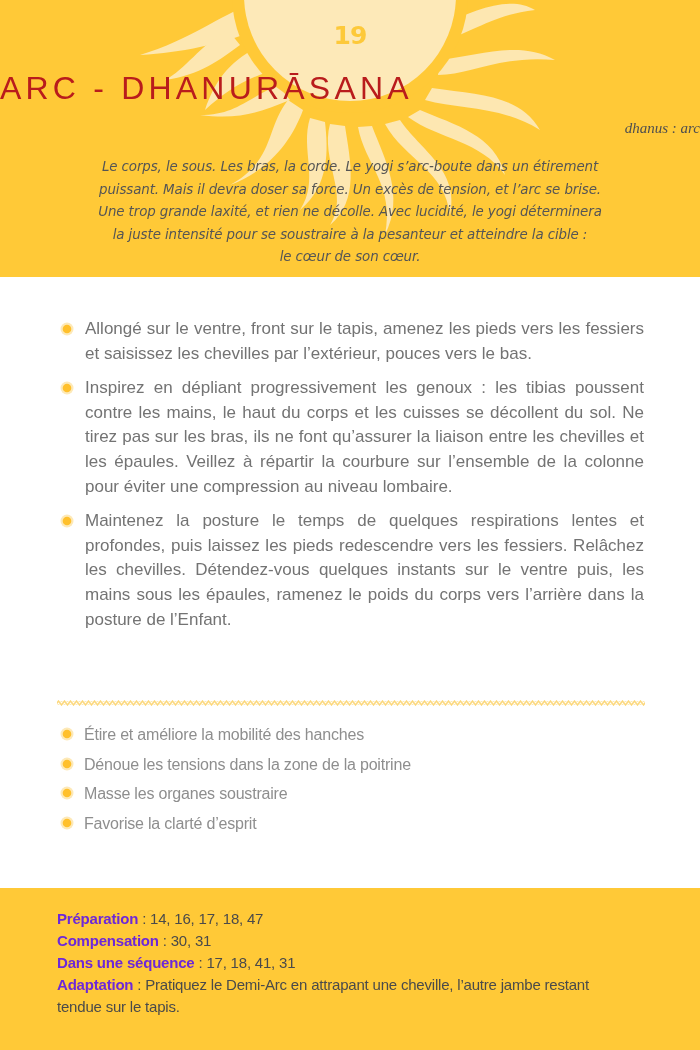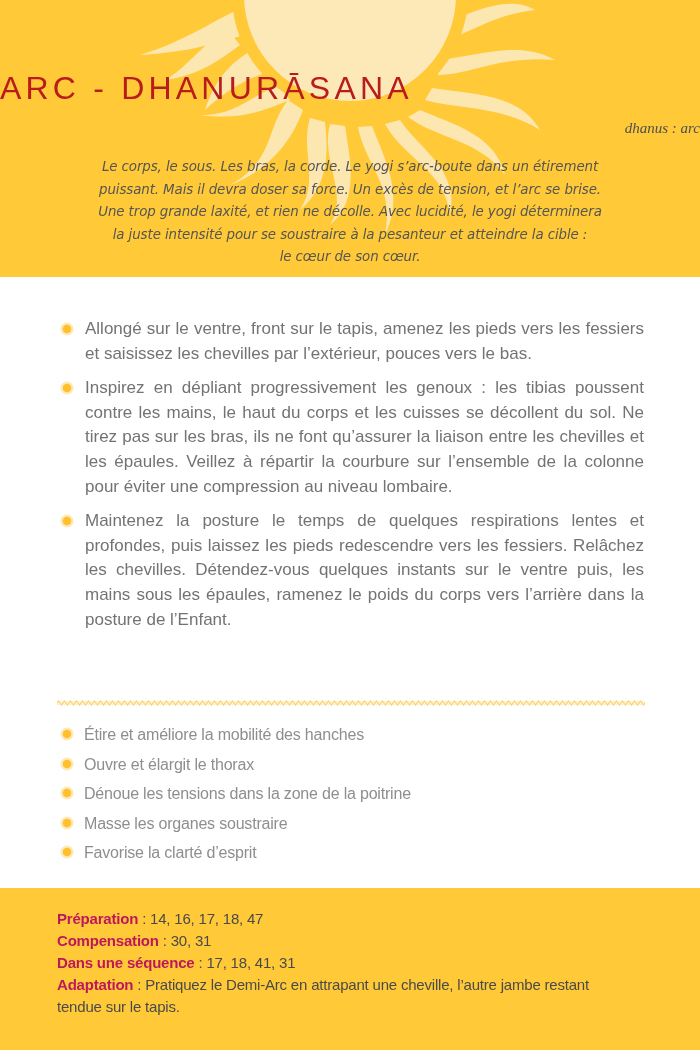--- a/index.html
+++ b/index.html
@@ -17,21 +17,21 @@
   .step .bullet-sun { top: 5px; }
 
   .divider { position: absolute; left: 57px; top: 700px; width: 588px; height: 6px; }
 
   .benefits { position: absolute; left: 60px; top: 722px; margin: 0; padding: 0; list-style: none; }
   .benefit { position: relative; padding-left: 24px; height: 29.5px; font-family: "Liberation Sans", sans-serif; font-size: 16px; line-height: 26px; color: #8e8e8e; letter-spacing: -0.2px; }
   .benefit .bullet-sun { top: 5px; }
 
   .footer { position: absolute; left: 0; top: 888px; width: 700px; height: 162px; background: #ffc937; }
   .footer-lines { position: absolute; left: 57px; top: 20px; width: 560px; font-family: "Liberation Sans", sans-serif; font-size: 15px; line-height: 22px; color: #4a4a4a; letter-spacing: -0.2px; }
-  .footer-line b { font-weight: bold; color: #be185d; }
+  .footer-line b { font-weight: bold; color: #6d28d9; }
 </style>
 </head>
 <body>
 
 <div class="header">
   <svg class="sun" viewBox="0 0 700 277" xmlns="http://www.w3.org/2000/svg">
     <g fill="#fde9b8" opacity="0.95">
 
       <path d="M250 5 C 220 15, 190 40, 140 55 C 185 52, 215 45, 258 30 Z"></path>
       <path d="M262 45 C 230 60, 215 80, 205 110 C 225 92, 245 78, 275 70 Z"></path>
@@ -45,20 +45,21 @@
       <path d="M425 100 C 460 110, 500 105, 540 130 C 520 95, 480 95, 432 88 Z"></path>
       <path d="M438 75 C 470 75, 500 55, 555 60 C 520 40, 480 55, 440 60 Z"></path>
       <path d="M442 40 C 470 35, 490 15, 535 10 C 510 -5, 475 10, 442 25 Z"></path>
       <path d="M228 30 C 200 45, 185 70, 165 80 C 200 75, 220 60, 240 45 Z"></path>
     </g>
 
     <circle cx="350" cy="-5" r="118" fill="#ffc937"></circle>
     <circle cx="350" cy="-5" r="106" fill="#fde9b8"></circle>
   </svg>
 
+  <div class="pose-number">19</div>
   <div class="title">ARC - DHANURĀSANA</div>
   <div class="sanskrit">dhanus : arc</div>
   <div class="intro">
     <div>Le corps, le sous. Les bras, la corde. Le yogi s’arc-boute dans un étirement</div>
     <div>puissant. Mais il devra doser sa force. Un excès de tension, et l’arc se brise.</div>
     <div>Une trop grande laxité, et rien ne décolle. Avec lucidité, le yogi déterminera</div>
     <div>la juste intensité pour se soustraire à la pesanteur et atteindre la cible :</div>
     <div>le cœur de son cœur.</div>
   </div>
 </div>
@@ -103,27 +104,20 @@
         <circle cx="7" cy="7" r="6.5" fill="#fde9b8"></circle>
         <circle cx="7" cy="7" r="4.3" fill="#ffc02c"></circle>
       </svg>
     <span>Étire et améliore la mobilité des hanches</span>
   </li>
   <li class="benefit">
     <svg class="bullet-sun" viewBox="0 0 14 14">
         <circle cx="7" cy="7" r="6.5" fill="#fde9b8"></circle>
         <circle cx="7" cy="7" r="4.3" fill="#ffc02c"></circle>
       </svg>
-    <span>Ouvre et élargit le thorax</span>
-  </li>
-  <li class="benefit">
-    <svg class="bullet-sun" viewBox="0 0 14 14">
-        <circle cx="7" cy="7" r="6.5" fill="#fde9b8"></circle>
-        <circle cx="7" cy="7" r="4.3" fill="#ffc02c"></circle>
-      </svg>
     <span>Dénoue les tensions dans la zone de la poitrine</span>
   </li>
   <li class="benefit">
     <svg class="bullet-sun" viewBox="0 0 14 14">
         <circle cx="7" cy="7" r="6.5" fill="#fde9b8"></circle>
         <circle cx="7" cy="7" r="4.3" fill="#ffc02c"></circle>
       </svg>
     <span>Masse les organes soustraire</span>
   </li>
   <li class="benefit">

